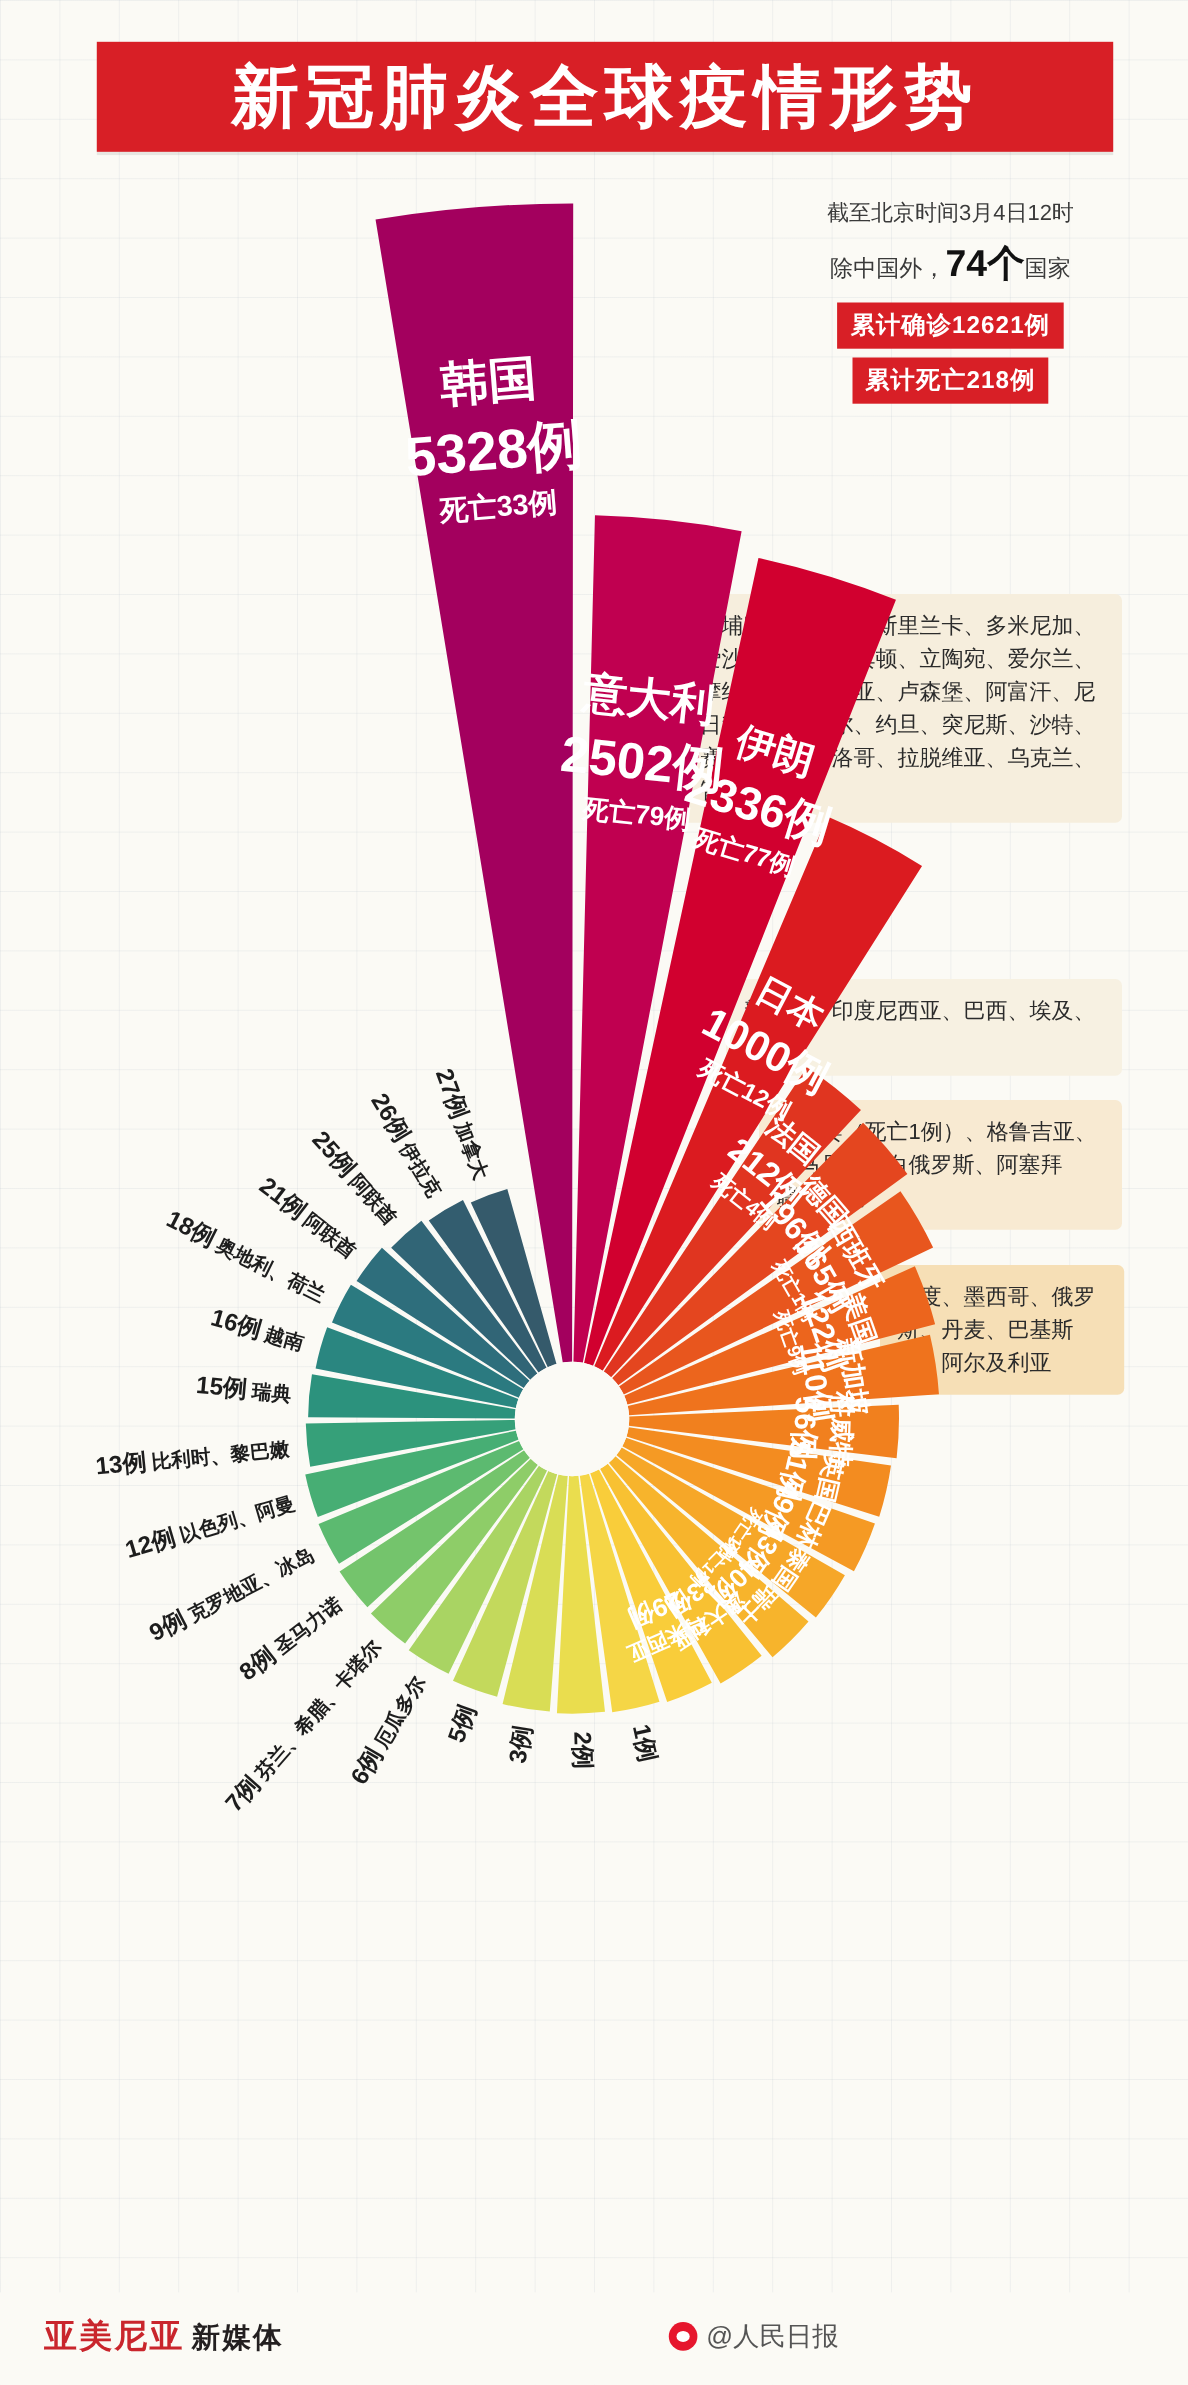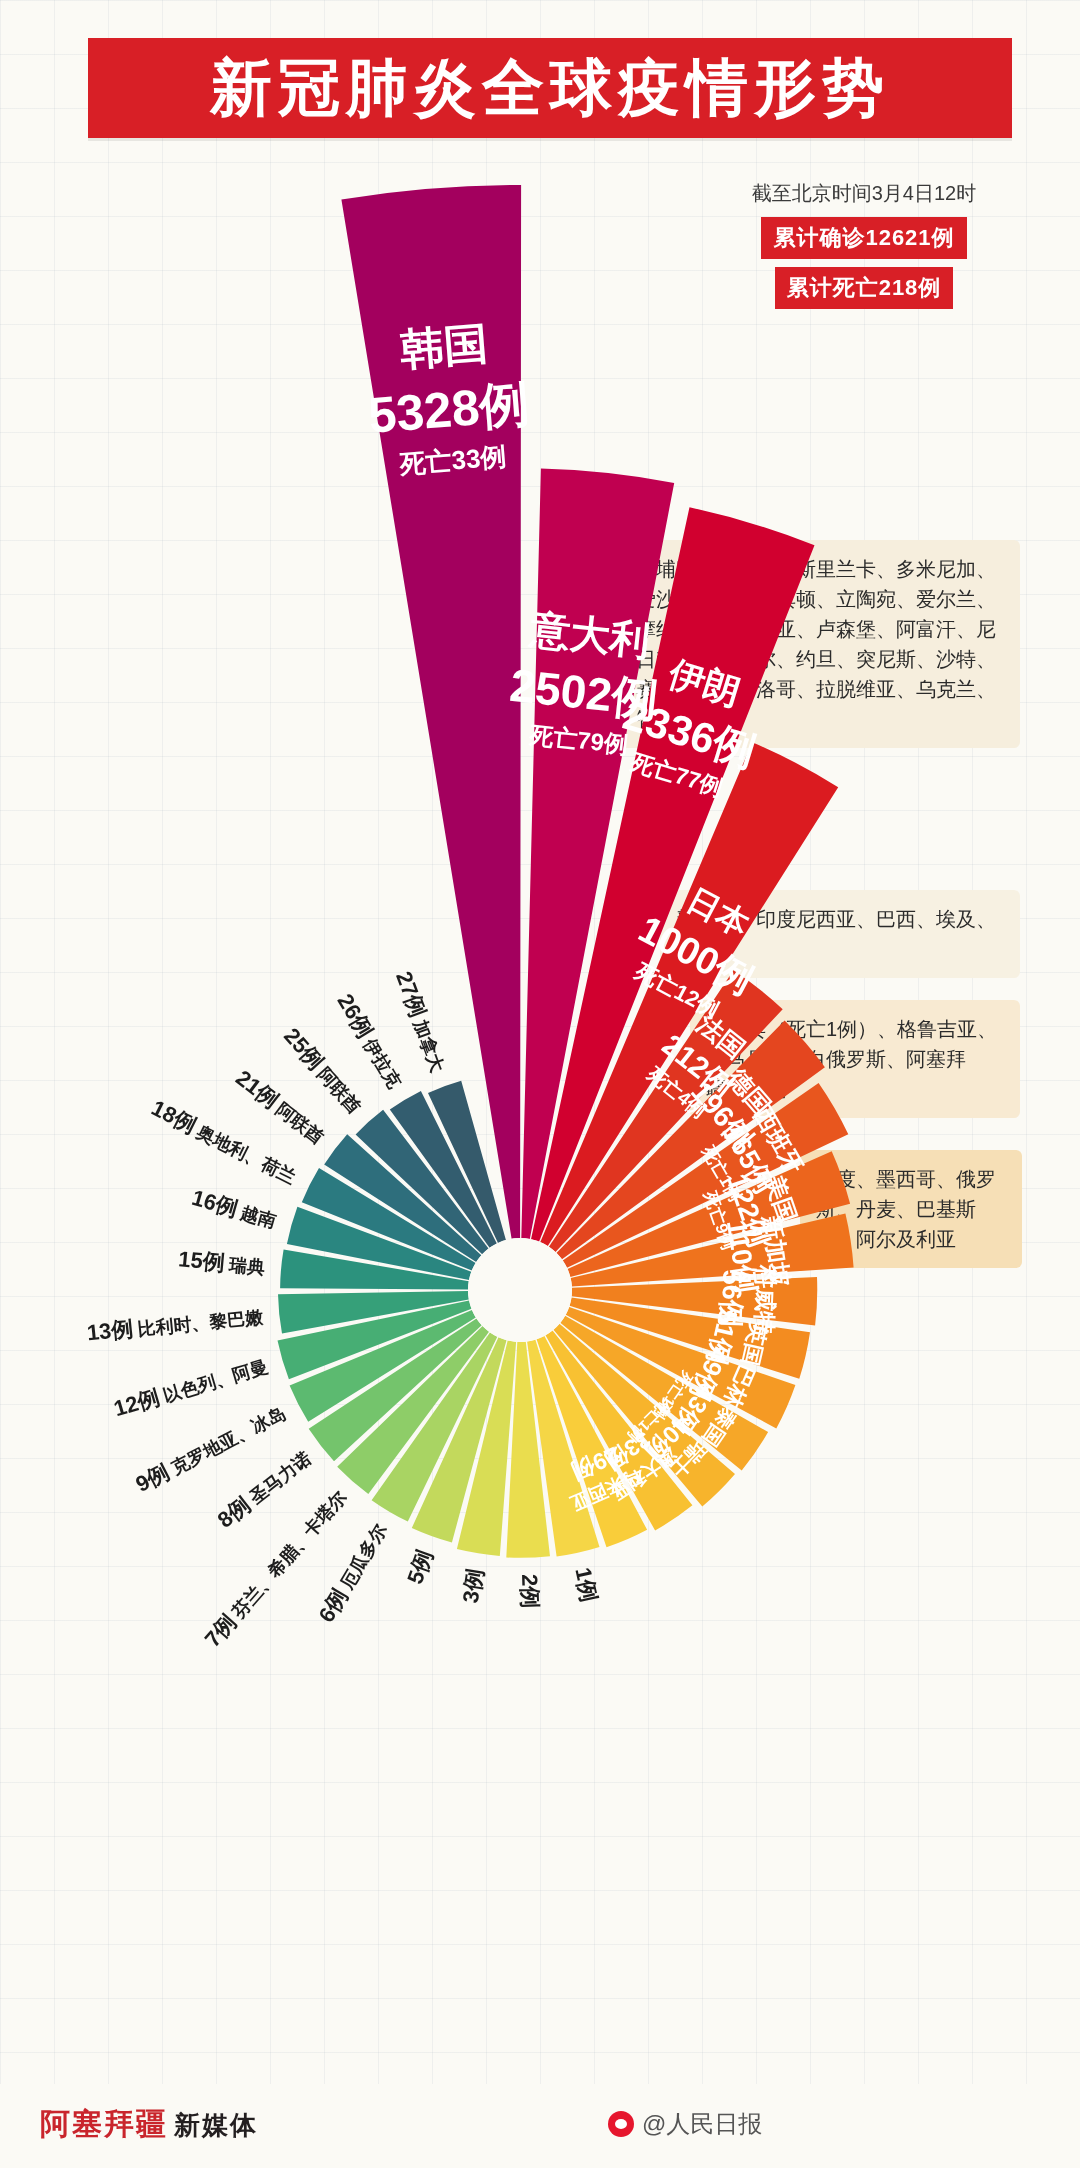--- a/index.html
+++ b/index.html
@@ -81,20 +81,23 @@
 <body>
 
 <div class="bg-grid"></div>
 
 <div class="title-bar">
   <div class="title">新冠肺炎全球疫情形势</div>
 </div>
 
 <div class="summary">
   <div class="line1">截至北京时间3月4日12时</div>
+  <div class="line2">
+    <span>除中国外，</span><span class="big">74个</span><span>国家</span>
+  </div>
   <div class="badge">累计确诊12621例</div><br>
   <div class="badge">累计死亡218例</div>
 </div>
 
 <div class="callout" id="callout-1">柬埔寨、尼泊尔、斯里兰卡、多米尼加、爱沙尼亚、北马其顿、立陶宛、爱尔兰、摩纳哥、亚美尼亚、卢森堡、阿富汗、尼日利亚、安道尔、约旦、突尼斯、沙特、赛内加尔、摩洛哥、拉脱维亚、乌克兰、智利</div>
 <div class="callout" id="callout-2">新西兰、印度尼西亚、巴西、埃及、葡萄牙</div>
 <div class="callout" id="callout-3">菲律宾（死亡1例）、格鲁吉亚、罗马尼亚、白俄罗斯、阿塞拜疆、捷克</div>
 <div class="callout" id="callout-4">印度、墨西哥、俄罗斯、丹麦、巴基斯坦、阿尔及利亚</div>
 
 <svg id="wheel" viewBox="0 0 1080 2168">
@@ -233,19 +236,19 @@
     <div class="spoke-label" style="left: 341.632px; top: 1493.12px; transform: translate(-100%, -50%) rotate(311.3deg); transform-origin: right center;"><span class="n">7例</span> <span class="t">芬兰、希腊、卡塔尔</span></div>
     <div class="spoke-label" style="left: 381.159px; top: 1525.42px; transform: translate(-100%, -50%) rotate(300.5deg); transform-origin: right center;"><span class="n">6例</span> <span class="t">厄瓜多尔</span></div>
     <div class="spoke-label" style="left: 426.124px; top: 1551.14px; transform: translate(-100%, -50%) rotate(289.8deg); transform-origin: right center;"><span class="n">5例</span></div>
     <div class="spoke-label" style="left: 475.71px; top: 1569.16px; transform: translate(-100%, -50%) rotate(279deg); transform-origin: right center;"><span class="n">3例</span></div>
     <div class="spoke-label" style="left: 528.631px; top: 1573.74px; transform: translate(0px, -50%) rotate(88.3deg);"><span class="n">2例</span></div>
     <div class="spoke-label" style="left: 581.7px; top: 1568.31px; transform: translate(0px, -50%) rotate(77.5deg);"><span class="n">1例</span></div>
   </div>
 
 <div class="footer">
   <div class="rm">
-    <span>阿塞拜疆</span><span class="sub">新媒体</span>
+    <span>亚美尼亚</span><span class="sub">新媒体</span>
   </div>
   <div class="weibo">
     <span class="eye"></span>
     <span>@人民日报</span>
   </div>
 </div>
 
 </body></html>

